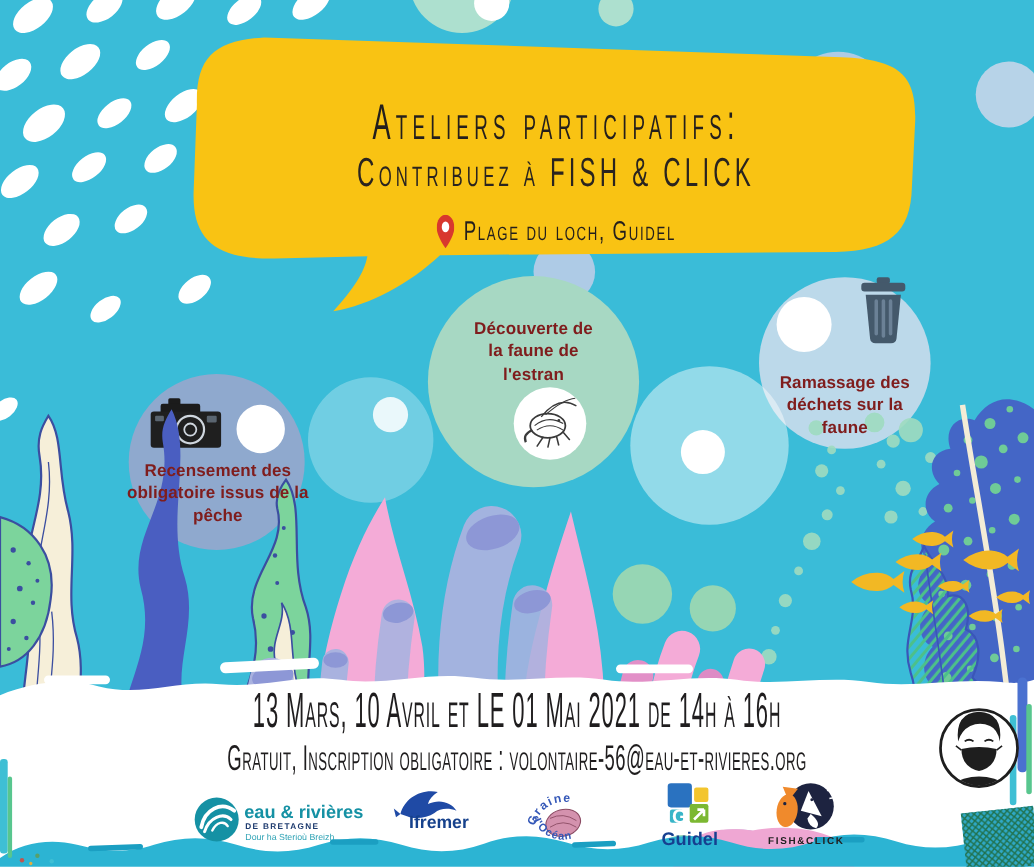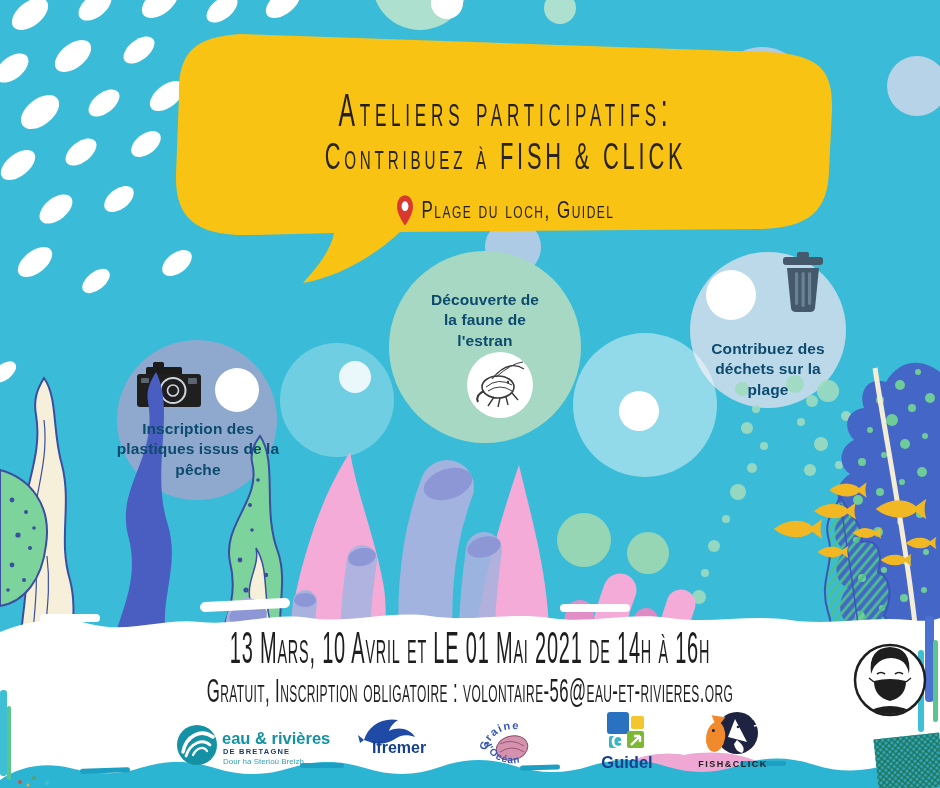--- a/index.html
+++ b/index.html
@@ -15,21 +15,21 @@
   .t1{position:absolute;left:0;right:0;top:48px;text-align:center;white-space:nowrap;
       font-size:26px;letter-spacing:5px;color:#241f1c;font-variant:small-caps;
       transform:scale(0.95,1.75);}
   .t2{position:absolute;left:0;right:0;top:96px;text-align:center;white-space:nowrap;
       font-size:23px;letter-spacing:4px;color:#2a241f;font-variant:small-caps;
       transform:scale(0.95,1.6);}
   .loc{position:absolute;left:0;right:0;top:152px;display:flex;align-items:center;justify-content:center;gap:9px;
       font-size:17px;letter-spacing:1.5px;color:#241f1c;font-variant:small-caps;white-space:nowrap;
       transform:scale(1,1.45);}
   
-  .act{position:absolute;text-align:center;font-weight:bold;color:#0c4a6e;
+  .act{position:absolute;text-align:center;font-weight:bold;color:#7f1d1d;
        font-size:15.5px;line-height:1.32;letter-spacing:.1px;}
   #act1{left:109px;top:419px;width:178px;}
   #act2{left:424px;top:290px;width:122px;}
   #act3{left:702px;top:339px;width:132px;}
   
   .band-line{position:absolute;left:0;width:940px;text-align:center;white-space:nowrap;
        color:#1f1d1e;font-variant:small-caps;}
   #dates{top:633px;font-size:25px;letter-spacing:1px;transform:scale(0.8,1.8);}
   #email{top:679px;font-size:21px;letter-spacing:.5px;transform:scale(0.8,1.55);}
 </style>
@@ -387,18 +387,18 @@
   <div class="t2">Contribuez à FISH &amp; CLICK</div>
   <div class="loc">
     <svg width="16" height="21" viewBox="0 0 16 21">
       <path d="M8 0 C3.5 0 0 3.5 0 8 C0 13.5 8 21 8 21 C8 21 16 13.5 16 8 C16 3.5 12.5 0 8 0 Z" fill="#D8382E"></path>
       <circle cx="8" cy="7.6" r="3.4" fill="#ffffff"></circle>
     </svg>
     <span>Plage du loch, Guidel</span>
   </div>
 </div>
 
-<div class="act" id="act1">Inscription des plastiques issus de la pêche</div>
+<div class="act" id="act1">Recensement des obligatoire issus de la pêche</div>
 <div class="act" id="act2">Découverte de la faune de l'estran</div>
-<div class="act" id="act3">Contribuez des déchets sur la plage</div>
+<div class="act" id="act3">Ramassage des déchets sur la faune</div>
 
 <div class="band-line" id="dates">13 Mars, 10 Avril et LE 01 Mai 2021 de 14h à 16h</div>
 <div class="band-line" id="email">Gratuit, Inscription obligatoire : volontaire-56@eau-et-rivieres.org</div>
 
 </body></html>

